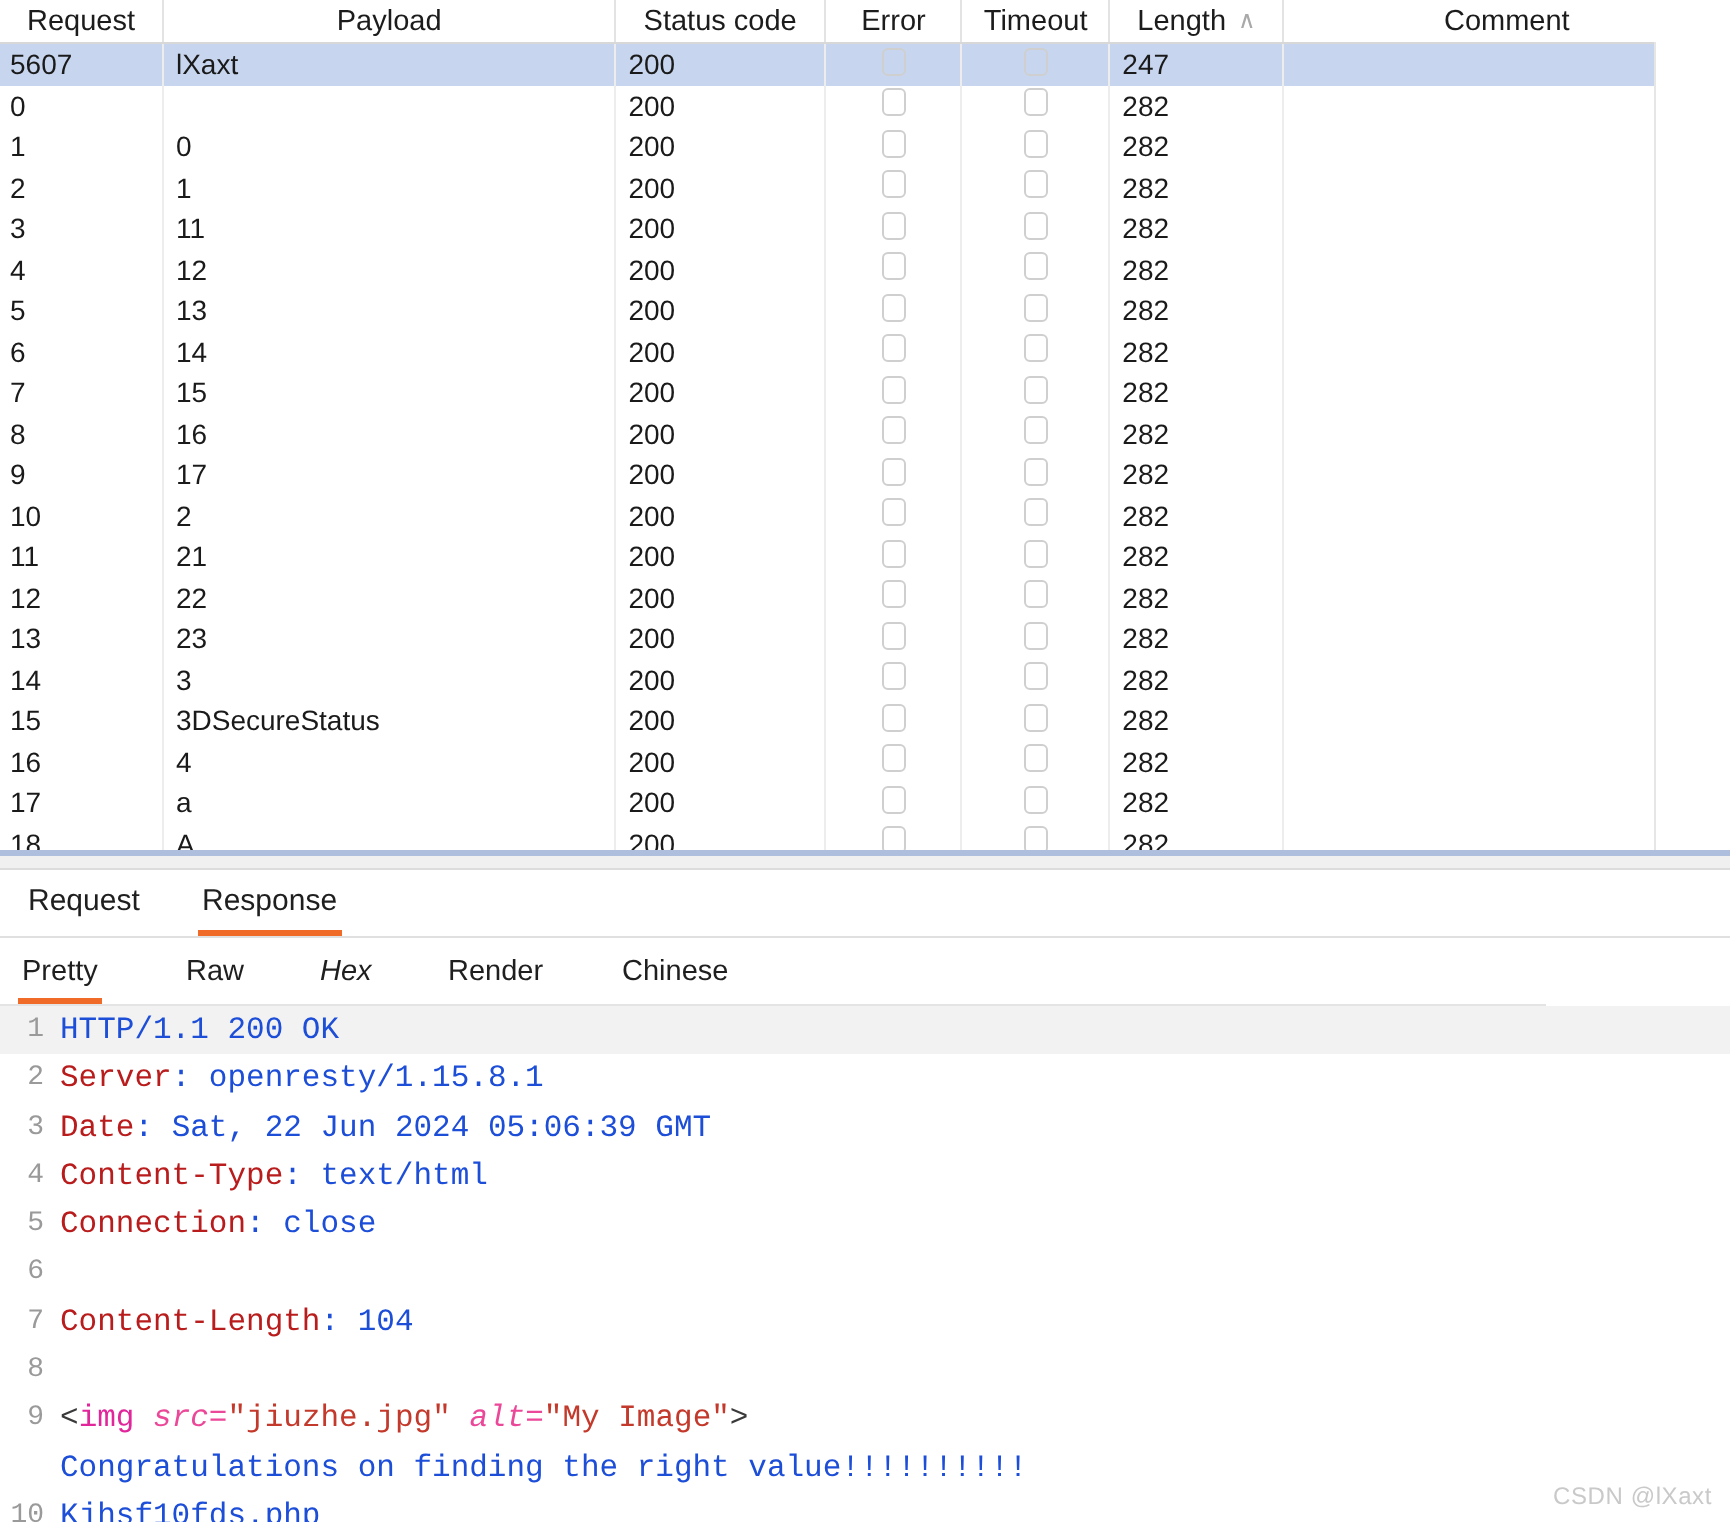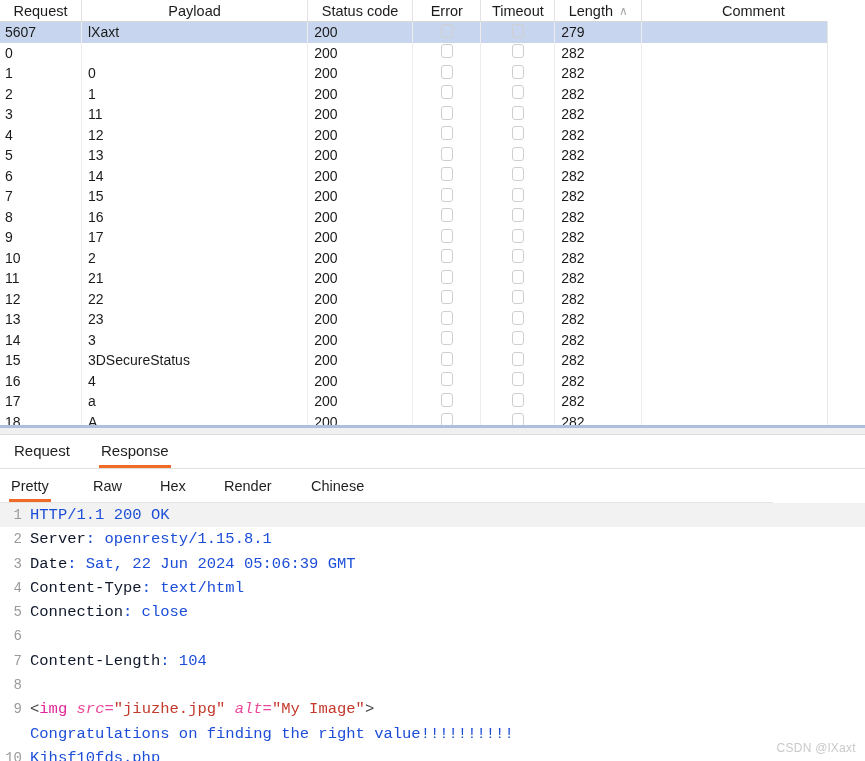--- a/index.html
+++ b/index.html
@@ -177,21 +177,21 @@
     position: absolute;
     left: 27px; top: 503px;
     width: 1px; height: 258px;
     background: #e6e6e6;
   }
   .code-text {
     position: absolute;
     left: 30px; top: 0;
     color: #333333;
   }
-  .k-hdr { color: #0f172a; margin-top: 48px; }
+  .k-hdr { color: #b91c1c; margin-top: 48px; }
   .k-val { color: #1d4ed8; }
   .tag-name { color: #e0269a; }
   .tag-attr { color: #ec4899; font-style: italic; }
   .tag-str { color: #c3392b; }
   .tag-brk { color: #3a3a3a; }
 
   
   #watermark {
     position: absolute;
     right: 9px; bottom: 6px;
@@ -217,21 +217,21 @@
           <th class="no-div" style="width: 214px; text-align: center;"><span>Comment</span></th>
         </tr>
     </thead>
     <tbody id="results-body">
         <tr class="row-selected">
           <td>5607</td>
           <td class="pad-left">lXaxt</td>
           <td class="pad-left">200</td>
           <td class="center"><span class="cb"></span></td>
           <td class="center"><span class="cb"></span></td>
-          <td class="pad-left">279</td>
+          <td class="pad-left">247</td>
           <td class="col-end"></td>
         </tr>
         <tr class="row-plain">
           <td>0</td>
           <td class="pad-left"></td>
           <td class="pad-left">200</td>
           <td class="center"><span class="cb"></span></td>
           <td class="center"><span class="cb"></span></td>
           <td class="pad-left">282</td>
           <td class="col-end"></td>
@@ -406,21 +406,21 @@
 <div id="table-hscroll-trough"></div>
 
 <div id="msg-tabs">
     <div class="tab" style="left: 12px;">Request</div>
     <div class="tab active" style="left: 99px;">Response</div>
   </div>
 
 <div id="view-tabs">
     <div class="vtab active" style="left: 9px;">Pretty</div>
     <div class="vtab" style="left: 91px;">Raw</div>
-    <div class="vtab" style="left: 158px;">Hex</div>
+    <div class="vtab" style="left: 158px; font-style: italic;">Hex</div>
     <div class="vtab" style="left: 222px;">Render</div>
     <div class="vtab" style="left: 309px;">Chinese</div>
   </div>
 
 <div class="gutter-rule"></div>
 <div id="response-body">
     <div class="code-line hl"><span class="gutter">1</span><span class="code-text"><span class="k-val">HTTP/1.1 200 OK</span></span></div>
     <div class="code-line"><span class="gutter">2</span><span class="code-text"><span class="k-hdr">Server</span><span class="k-val">: openresty/1.15.8.1</span></span></div>
     <div class="code-line"><span class="gutter">3</span><span class="code-text"><span class="k-hdr">Date</span><span class="k-val">: Sat, 22 Jun 2024 05:06:39 GMT</span></span></div>
     <div class="code-line"><span class="gutter">4</span><span class="code-text"><span class="k-hdr">Content-Type</span><span class="k-val">: text/html</span></span></div>

